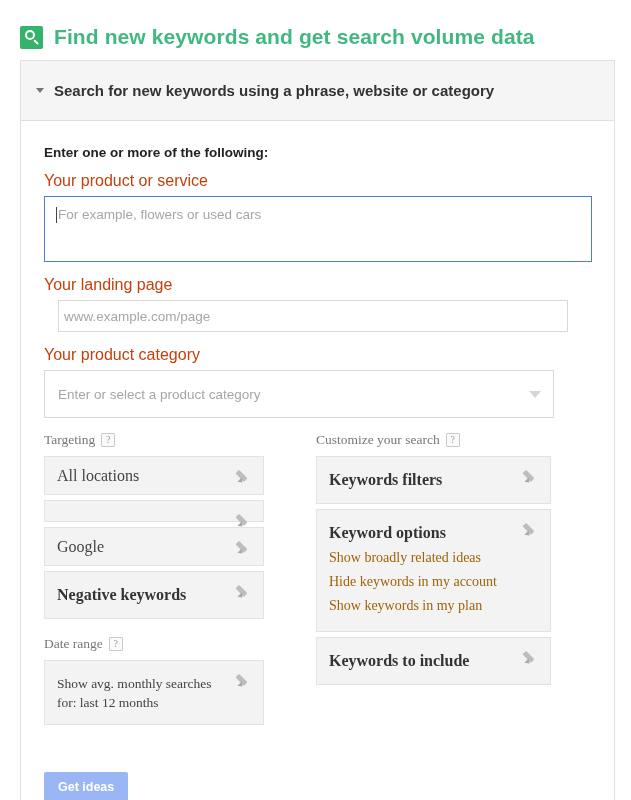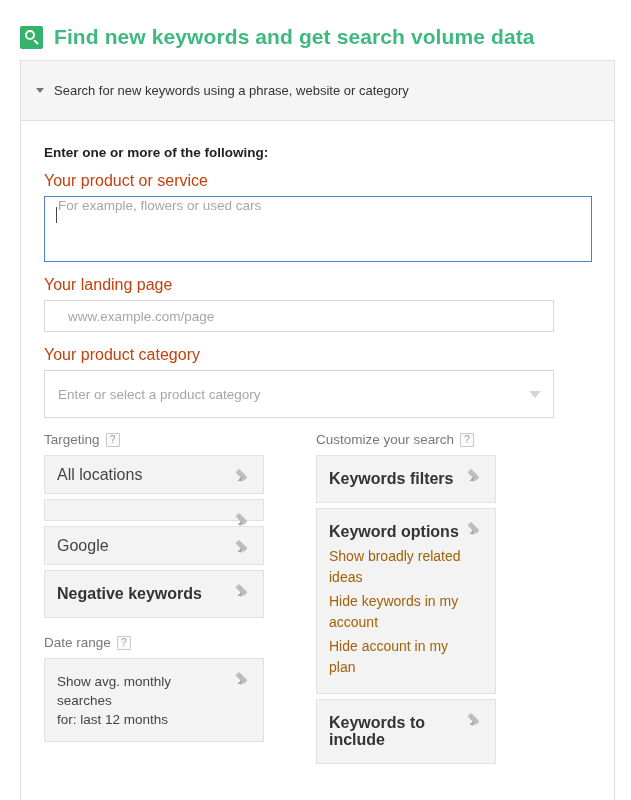--- a/index.html
+++ b/index.html
@@ -78,22 +78,22 @@
   .caret {
     width: 0;
     height: 0;
     border-left: 4.5px solid transparent;
     border-right: 4.5px solid transparent;
     border-top: 5px solid #767676;
     margin-right: 10px;
     flex: 0 0 auto;
   }
   .panel-header-label {
-    font-size: 13px;
-    font-weight: normal;
+    font-size: 15px;
+    font-weight: bold;
     color: #333333;
     white-space: nowrap;
     text-align: right;
   }
 
   .panel-body {
     padding: 24px 23px 40px 23px;
   }
 
   
@@ -108,21 +108,21 @@
     color: #c2410c;
     margin: 0 0 6px 0;
   }
   .field-block { margin-bottom: 14px; }
 
   .textarea-box {
     width: 548px;
     height: 66px;
     border: 1px solid #4d7cd1;
     background: #ffffff;
-    padding: 0 10px;
+    padding: 9px 10px;
     position: relative;
   }
   .textarea-box .caret-bar {
     position: absolute;
     left: 11px;
     top: 10px;
     width: 1px;
     height: 16px;
     background: #444;
   }
@@ -133,21 +133,22 @@
     padding-left: 3px;
   }
 
   .input-box {
     width: 510px;
     height: 32px;
     border: 1px solid #d8d8d8;
     background: #ffffff;
     display: flex;
     align-items: center;
-    padding: 0 22px;
+    padding: 0 4px;
+    margin-left: 14px;
   }
   .input-box .placeholder-text { padding-left: 1px; }
 
   .select-box {
     width: 510px;
     height: 48px;
     border: 1px solid #d8d8d8;
     background: #ffffff;
     display: flex;
     align-items: center;
@@ -160,23 +161,24 @@
     border-left: 6px solid transparent;
     border-right: 6px solid transparent;
     border-top: 7px solid #d5d5d5;
     margin-right: 2px;
   }
 
   
   .columns {
     display: flex;
     margin-top: 8px;
+    font-family: Liberation Serif, serif;
   }
   .col-left { width: 220px; margin-right: 52px; }
-  .col-right { width: 180px; }
+  .col-right { width: 235px; }
 
   .section-label {
     display: flex;
     align-items: center;
     font-size: 13.5px;
     color: #777777;
     margin-bottom: 8px;
   }
   .help-badge {
     display: inline-flex;
@@ -383,21 +385,21 @@
           <div class="pencil">
               <div class="body"></div>
               <div class="tip"></div>
             </div>
         </div>
 
         <div class="opt-box tall">
           <div class="opt-title bold">Keyword options</div>
           <div class="opt-sub first">Show broadly related ideas</div>
           <div class="opt-sub">Hide keywords in my account</div>
-          <div class="opt-sub">Hide account in my plan</div>
+          <div class="opt-sub">Show keywords in my plan</div>
           <div class="pencil">
               <div class="body"></div>
               <div class="tip"></div>
             </div>
         </div>
 
         <div class="opt-box tall">
           <div class="opt-title bold">Keywords to include</div>
           <div class="pencil">
               <div class="body"></div>

